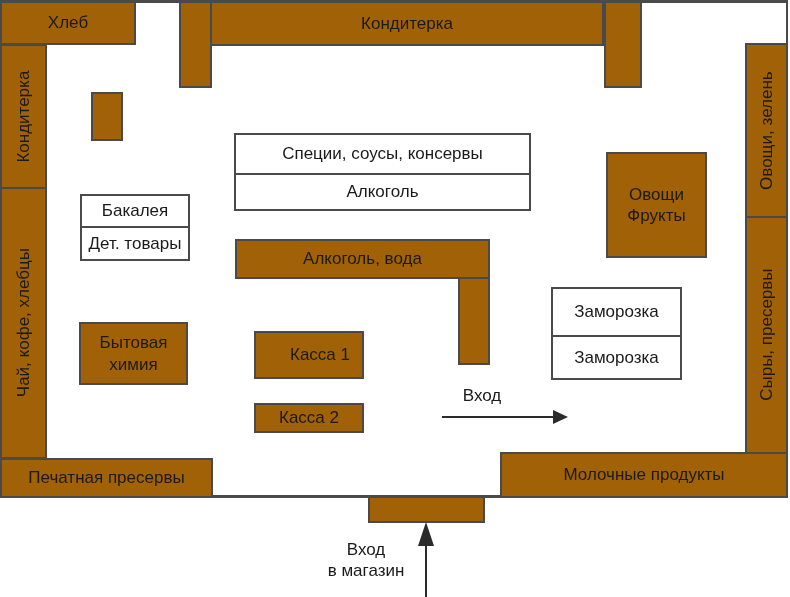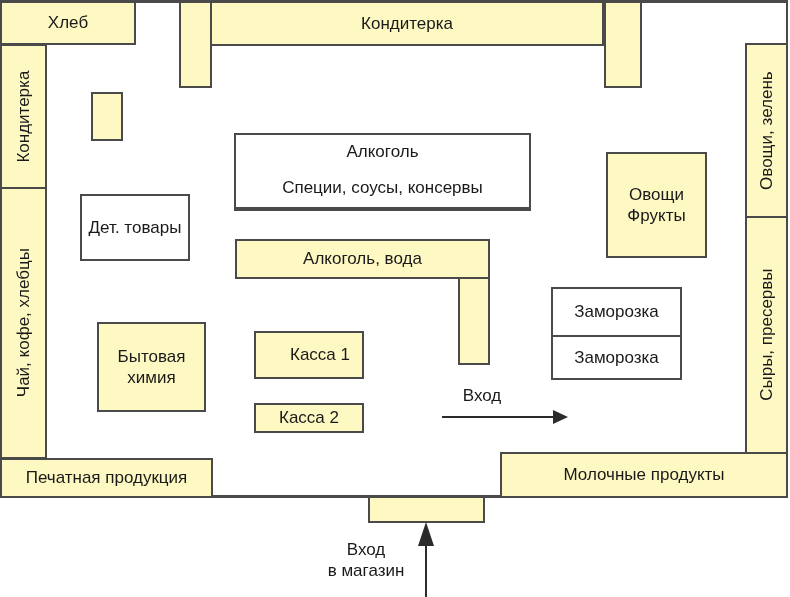--- a/index.html
+++ b/index.html
@@ -9,21 +9,21 @@
     height: 597px;
     background: #ffffff;
     font-family: "Liberation Sans", sans-serif;
     color: #1a1a1a;
     font-size: 17px;
     overflow: hidden;
   }
   .box {
     position: absolute;
     border: 2px solid #4a4a4a;
-    background: #fef9c3;
+    background: #a16207;
     display: flex;
     align-items: center;
     justify-content: center;
     text-align: center;
     white-space: pre-line;
     line-height: 1.25;
     box-sizing: border-box;
   }
   .group {
     position: absolute;
@@ -93,71 +93,74 @@
   </div>
 
   <div class="box vtext" style="left:745px; top:43px; width:43px; height:175px;">
     <span>Овощи, зелень</span>
   </div>
   <div class="box vtext" style="left:745px; top:216px; width:43px; height:238px;">
     <span>Сыры, пресервы</span>
   </div>
 
   <div class="group" style="left:234px; top:133px; width:297px; height:78px;">
+    <div class="row divided" style="height:40px;">
+      <span>Специи, соусы, консервы</span>
+    </div>
     <div class="row" style="flex:1;">
       <span>Алкоголь</span>
-    </div>
-    <div class="row divided" style="height:40px;">
-      <span>Специи, соусы, консервы</span>
     </div>
   </div>
 
   <div class="box" style="left:584px; top:152px; width:101px; height:106px;margin-left:22px;">
     <span>Овощи
 Фрукты</span>
   </div>
 
   <div class="group" style="left:80px; top:194px; width:110px; height:67px;">
+    <div class="row divided" style="height:32px;">
+      <span>Бакалея</span>
+    </div>
     <div class="row" style="flex:1;">
       <span>Дет. товары</span>
     </div>
   </div>
 
   <div class="box" style="left:235px; top:239px; width:255px; height:40px;align-items:center;">
     <span>Алкоголь, вода</span>
   </div>
   <div class="box" style="left:458px; top:277px; width:32px; height:88px;"></div>
 
   <div class="group" style="left:551px; top:287px; width:131px; height:93px;">
     <div class="row divided" style="height:48px;">
       <span>Заморозка</span>
     </div>
     <div class="row" style="flex:1;">
       <span>Заморозка</span>
     </div>
   </div>
 
-  <div class="box" style="left:79px; top:322px; width:109px; height:90px;margin-left:18px;">
+  <div class="box" style="left:79px; top:322px; width:109px; height:63px;">
     <span>Бытовая
 химия</span>
   </div>
 
   <div class="box" style="left:254px; top:331px; width:110px; height:48px;padding-left:22px;">
     <span>Касса 1</span>
   </div>
   <div class="box" style="left:254px; top:403px; width:110px; height:30px;">
     <span>Касса 2</span>
   </div>
 
   <div class="freetext" style="left:442px; top:385px; width:80px;">Вход</div>
   <div class="shaft" style="left:442px; top:416px; width:112px; height:2px;"></div>
   <div class="tri tri-right" style="left:553px; top:410px;"></div>
 
   <div class="box" style="left:0; top:458px; width:213px; height:40px;">
-    <span>Печатная продукция</span>
+    <span>Печатная пресервы</span>
   </div>
   <div class="box" style="left:500px; top:452px; width:288px; height:46px;">
     <span>Молочные продукты</span>
   </div>
 
   <div class="box" style="left:368px; top:496px; width:117px; height:27px;"></div>
   <div class="tri tri-up" style="left:418px; top:522px;"></div>
   <div class="shaft" style="left:425px; top:544px; width:2px; height:53px;"></div>
   <div class="freetext" style="left:301px; top:539px; width:130px;">Вход
 в магазин</div>

